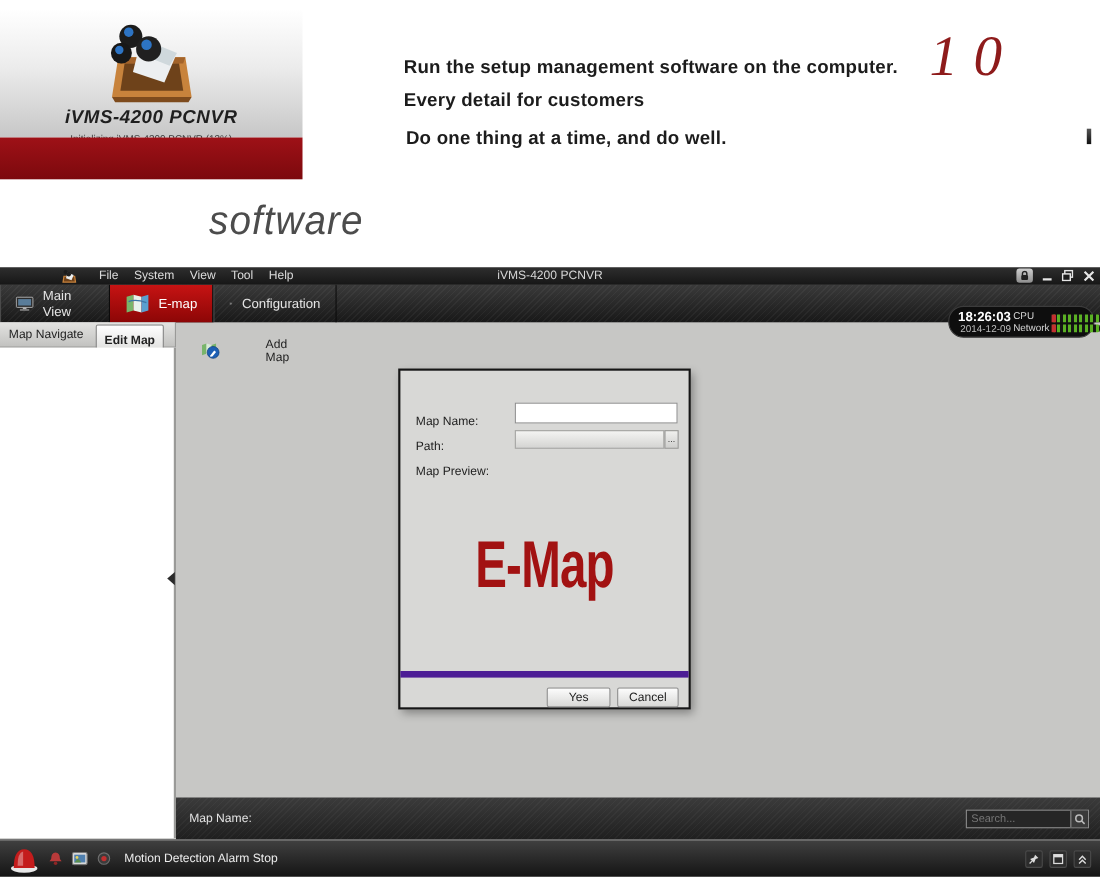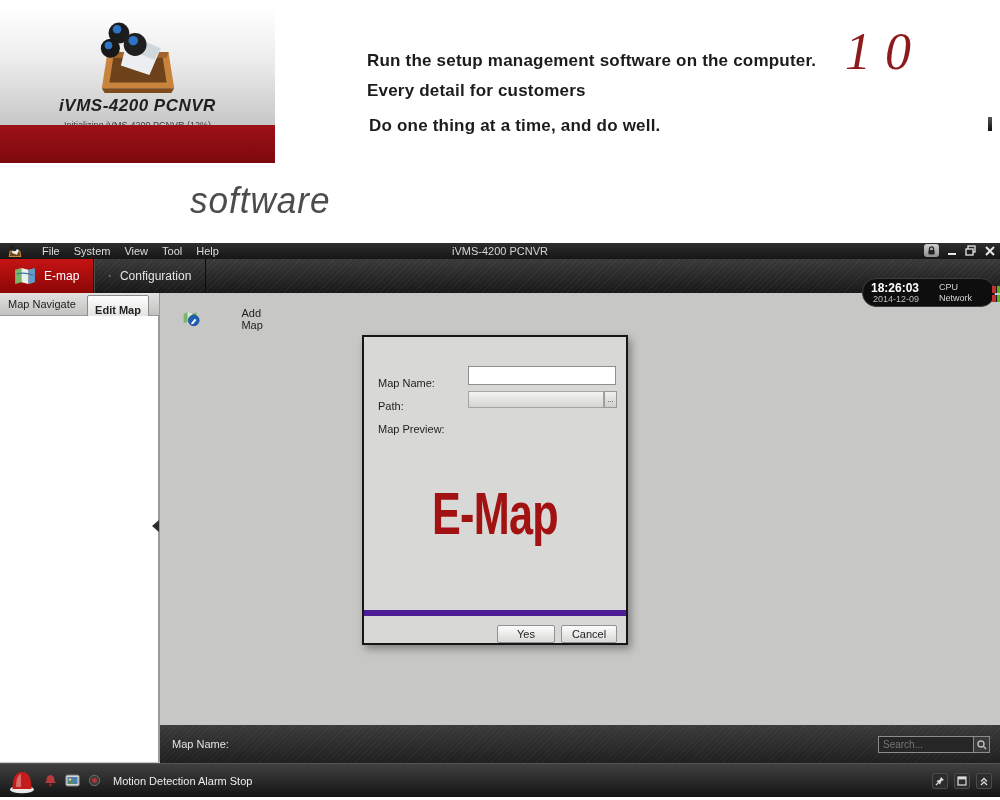--- a/index.html
+++ b/index.html
@@ -27,21 +27,21 @@
   .edge-mark { left:988px; top:117px; width:4px; height:14px;
                background:linear-gradient(180deg,#555,#111); }
   .software { left:190px; top:180px; font-style:italic; font-size:37px; color:#4c4c4c;
               letter-spacing:1px; transform:scaleX(.95); transform-origin:left; }
 
   
   .app { left:0; top:243px; width:1000px; height:554px; background:#c7c7c5; }
 
   
   .menubar { left:0; top:0; width:1000px; height:16px;
-             background:linear-gradient(180deg,#2e2e2e,#161616); display:flex; align-items:center; }
+             background:linear-gradient(180deg,#2e2e2e,#161616); display:flex; align-items:center;padding-left:48px; }
   .menubar .appicon { width:26px; height:14px; margin-left:2px; }
   .menu-item { color:#dcdcdc; font-size:11px; margin-left:14px; cursor:default; }
   .win-title { position:absolute; left:0; right:0; text-align:center; color:#d5d5d5; font-size:11px; pointer-events:none; }
   .win-controls { position:absolute; right:4px; top:1px; display:flex; gap:6px; align-items:center; }
   .lock-btn { width:15px; height:13px; background:linear-gradient(#cfcfcf,#8f8f8f);
               border-radius:3px; display:flex; align-items:center; justify-content:center; }
   .ctrl { width:13px; height:13px; display:flex; align-items:center; justify-content:center; }
 
   
   .toolbar { left:0; top:16px; width:1000px; height:34px;
@@ -51,21 +51,21 @@
              display:flex; align-items:stretch; }
   .tab { display:flex; align-items:center; gap:8px; padding:0 14px; border-right:1px solid #0c0c0c;
          box-shadow:inset 1px 0 0 #4a4a4a; color:#e4e4e4; font-size:12px; }
   .tab.mainview { width:100px; } .tab.playback { width:95px; }
   .tab.active { background:linear-gradient(180deg,#c61313,#8c0606); color:#fff; box-shadow:none; }
   .tab.config { width:112px; }
 
   
   .clockpanel { position:absolute; right:5px; top:19px; width:133px; height:29px;
                 background:#0e0e0e; border:1px solid #3c3c3c; border-radius:14px;
-                display:flex; align-items:center; padding:0 8px; gap:20px; }
+                display:flex; align-items:center; padding:0 8px; gap:2px; }
   .time { font-size:12px; font-weight:bold; color:#fff; line-height:12px; text-align:right; }
   .date { font-size:9px; color:#bdbdbd; line-height:10px; text-align:right; }
   .meterlbl { font-size:9px; color:#d6d6d6; line-height:11px; }
   .meter { width:44px; height:7px; border-radius:2px; margin-top:2px;
            background:repeating-linear-gradient(90deg,#5ab024 0 3px,#151515 3px 5px); position:relative; }
   .meter::before { content:""; position:absolute; left:0; top:0; width:4px; height:100%;
                    background:#c23030; }
 
   
   .side-tabs { left:0; top:50px; width:160px; height:23px;
@@ -202,20 +202,29 @@
       </div>
       <div class="ctrl">
         <svg width="10" height="10">
             <path d="M1 1 L9 9 M9 1 L1 9" stroke="#e6e6e6" stroke-width="2"></path>
           </svg>
       </div>
     </div>
   </div>
 
   <div class="abs toolbar">
+    <div class="tab mainview">
+      <svg width="20" height="17" viewBox="0 0 20 17">
+        <rect x="1" y="1" width="18" height="11" rx="1" fill="#2b2b2b" stroke="#b5b5b5"></rect>
+        <rect x="3" y="3" width="14" height="7" fill="#5a7d9a"></rect>
+        <rect x="8" y="12" width="4" height="2" fill="#b5b5b5"></rect>
+          <rect x="5" y="14" width="10" height="1.6" fill="#8f8f8f"></rect>
+      </svg>
+      <span>Main View</span>
+    </div>
     <div class="tab active">
       <svg width="22" height="18" viewBox="0 0 24 20">
         <path d="M1 3 L8 1 L8 17 L1 19 Z" fill="#79b56a"></path>
         <path d="M8 1 L16 3 L16 19 L8 17 Z" fill="#e8f2ec"></path>
         <path d="M16 3 L23 1 L23 17 L16 19 Z" fill="#5a9fd0"></path>
         <path d="M3 8 Q10 5 21 9" stroke="#3e76a8" stroke-width="1.4" fill="none"></path>
       </svg>
       <span>E-map</span>
     </div>
     <div class="tab config">

